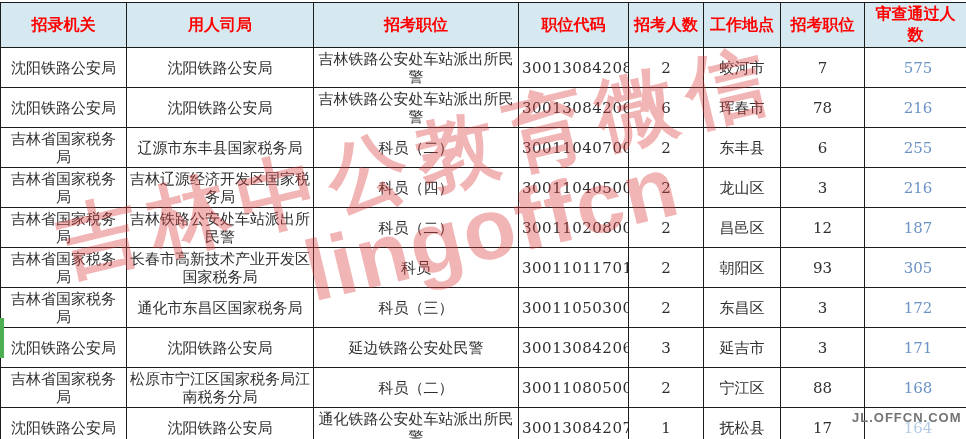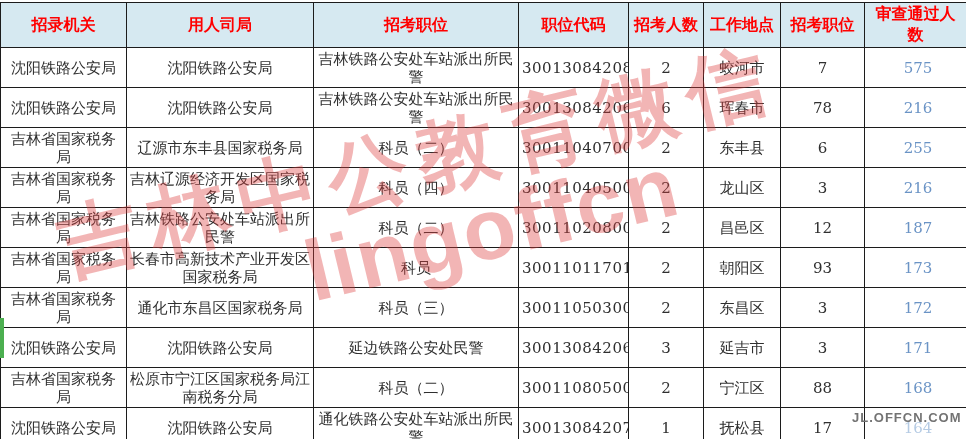--- a/index.html
+++ b/index.html
@@ -197,21 +197,21 @@
         <td class="pass-count">187</td>
       </tr>
       <tr>
         <td>吉林省国家税务局</td>
         <td>长春市高新技术产业开发区国家税务局</td>
         <td>科员</td>
         <td class="code">300110117011</td>
         <td>2</td>
         <td>朝阳区</td>
         <td>93</td>
-        <td class="pass-count">173</td>
+        <td class="pass-count">305</td>
       </tr>
       <tr>
         <td>吉林省国家税务局</td>
         <td>通化市东昌区国家税务局</td>
         <td>科员（三）</td>
         <td class="code">300110503003</td>
         <td>2</td>
         <td>东昌区</td>
         <td>3</td>
         <td class="pass-count">172</td>

